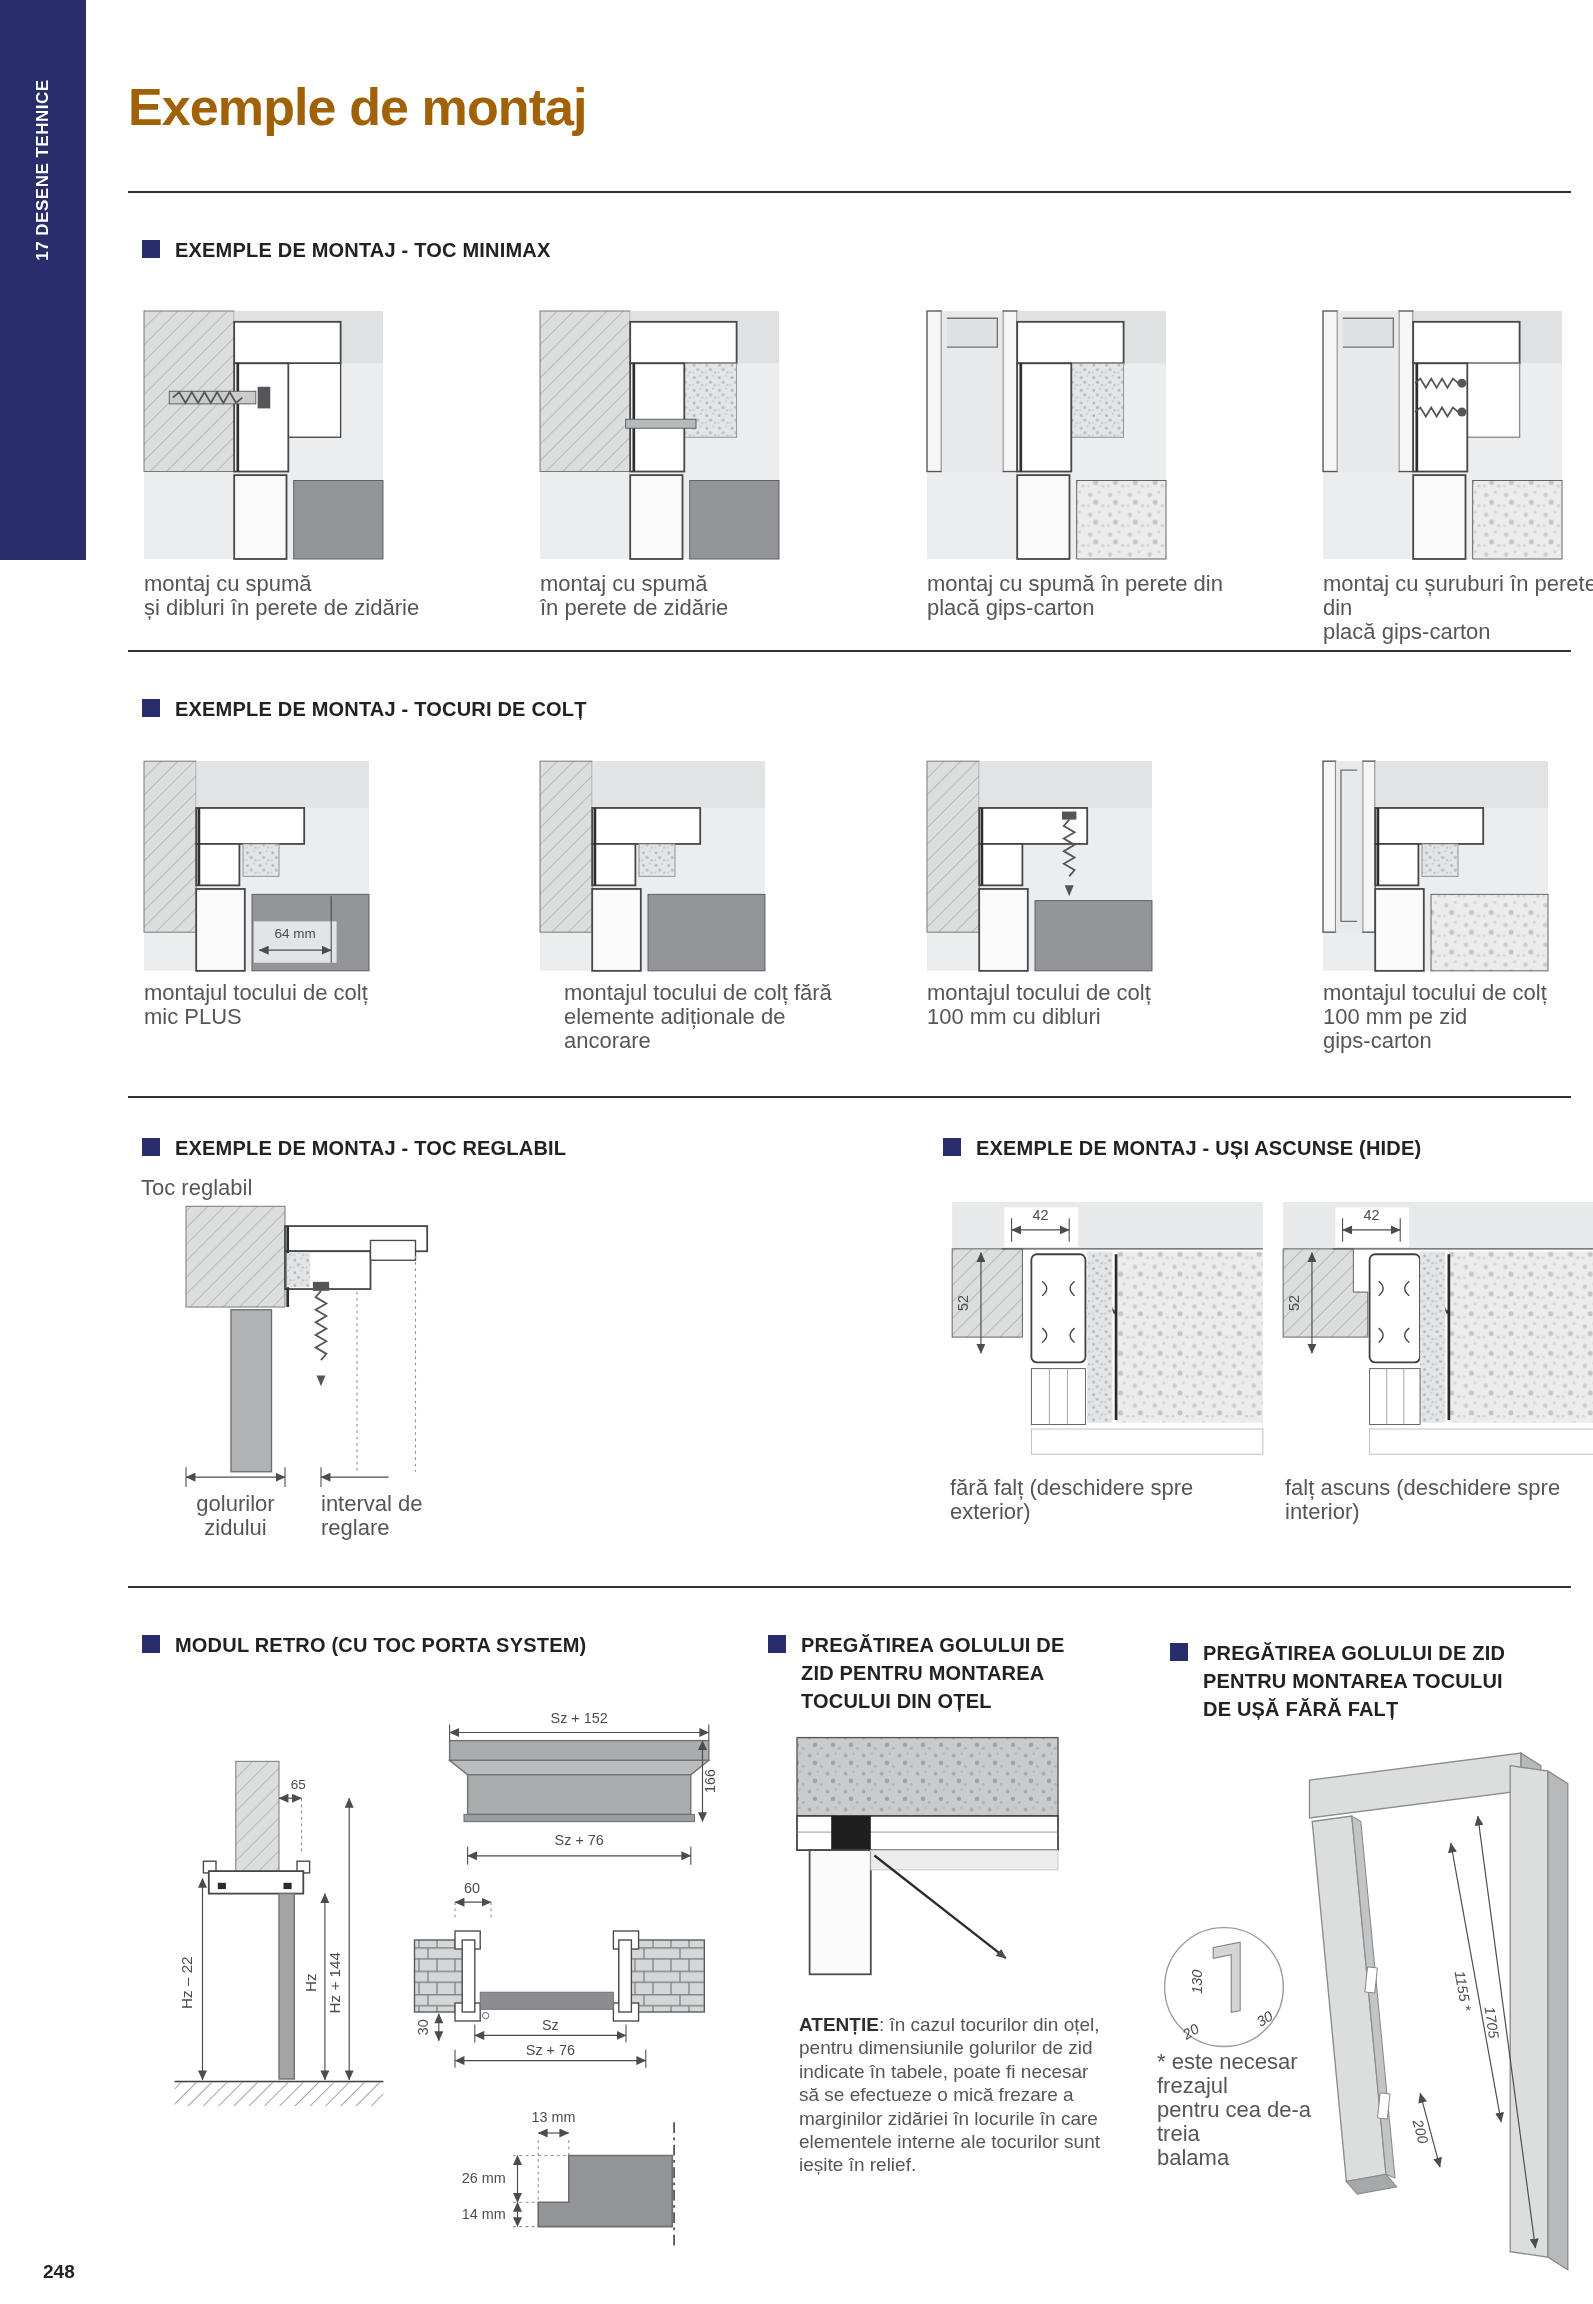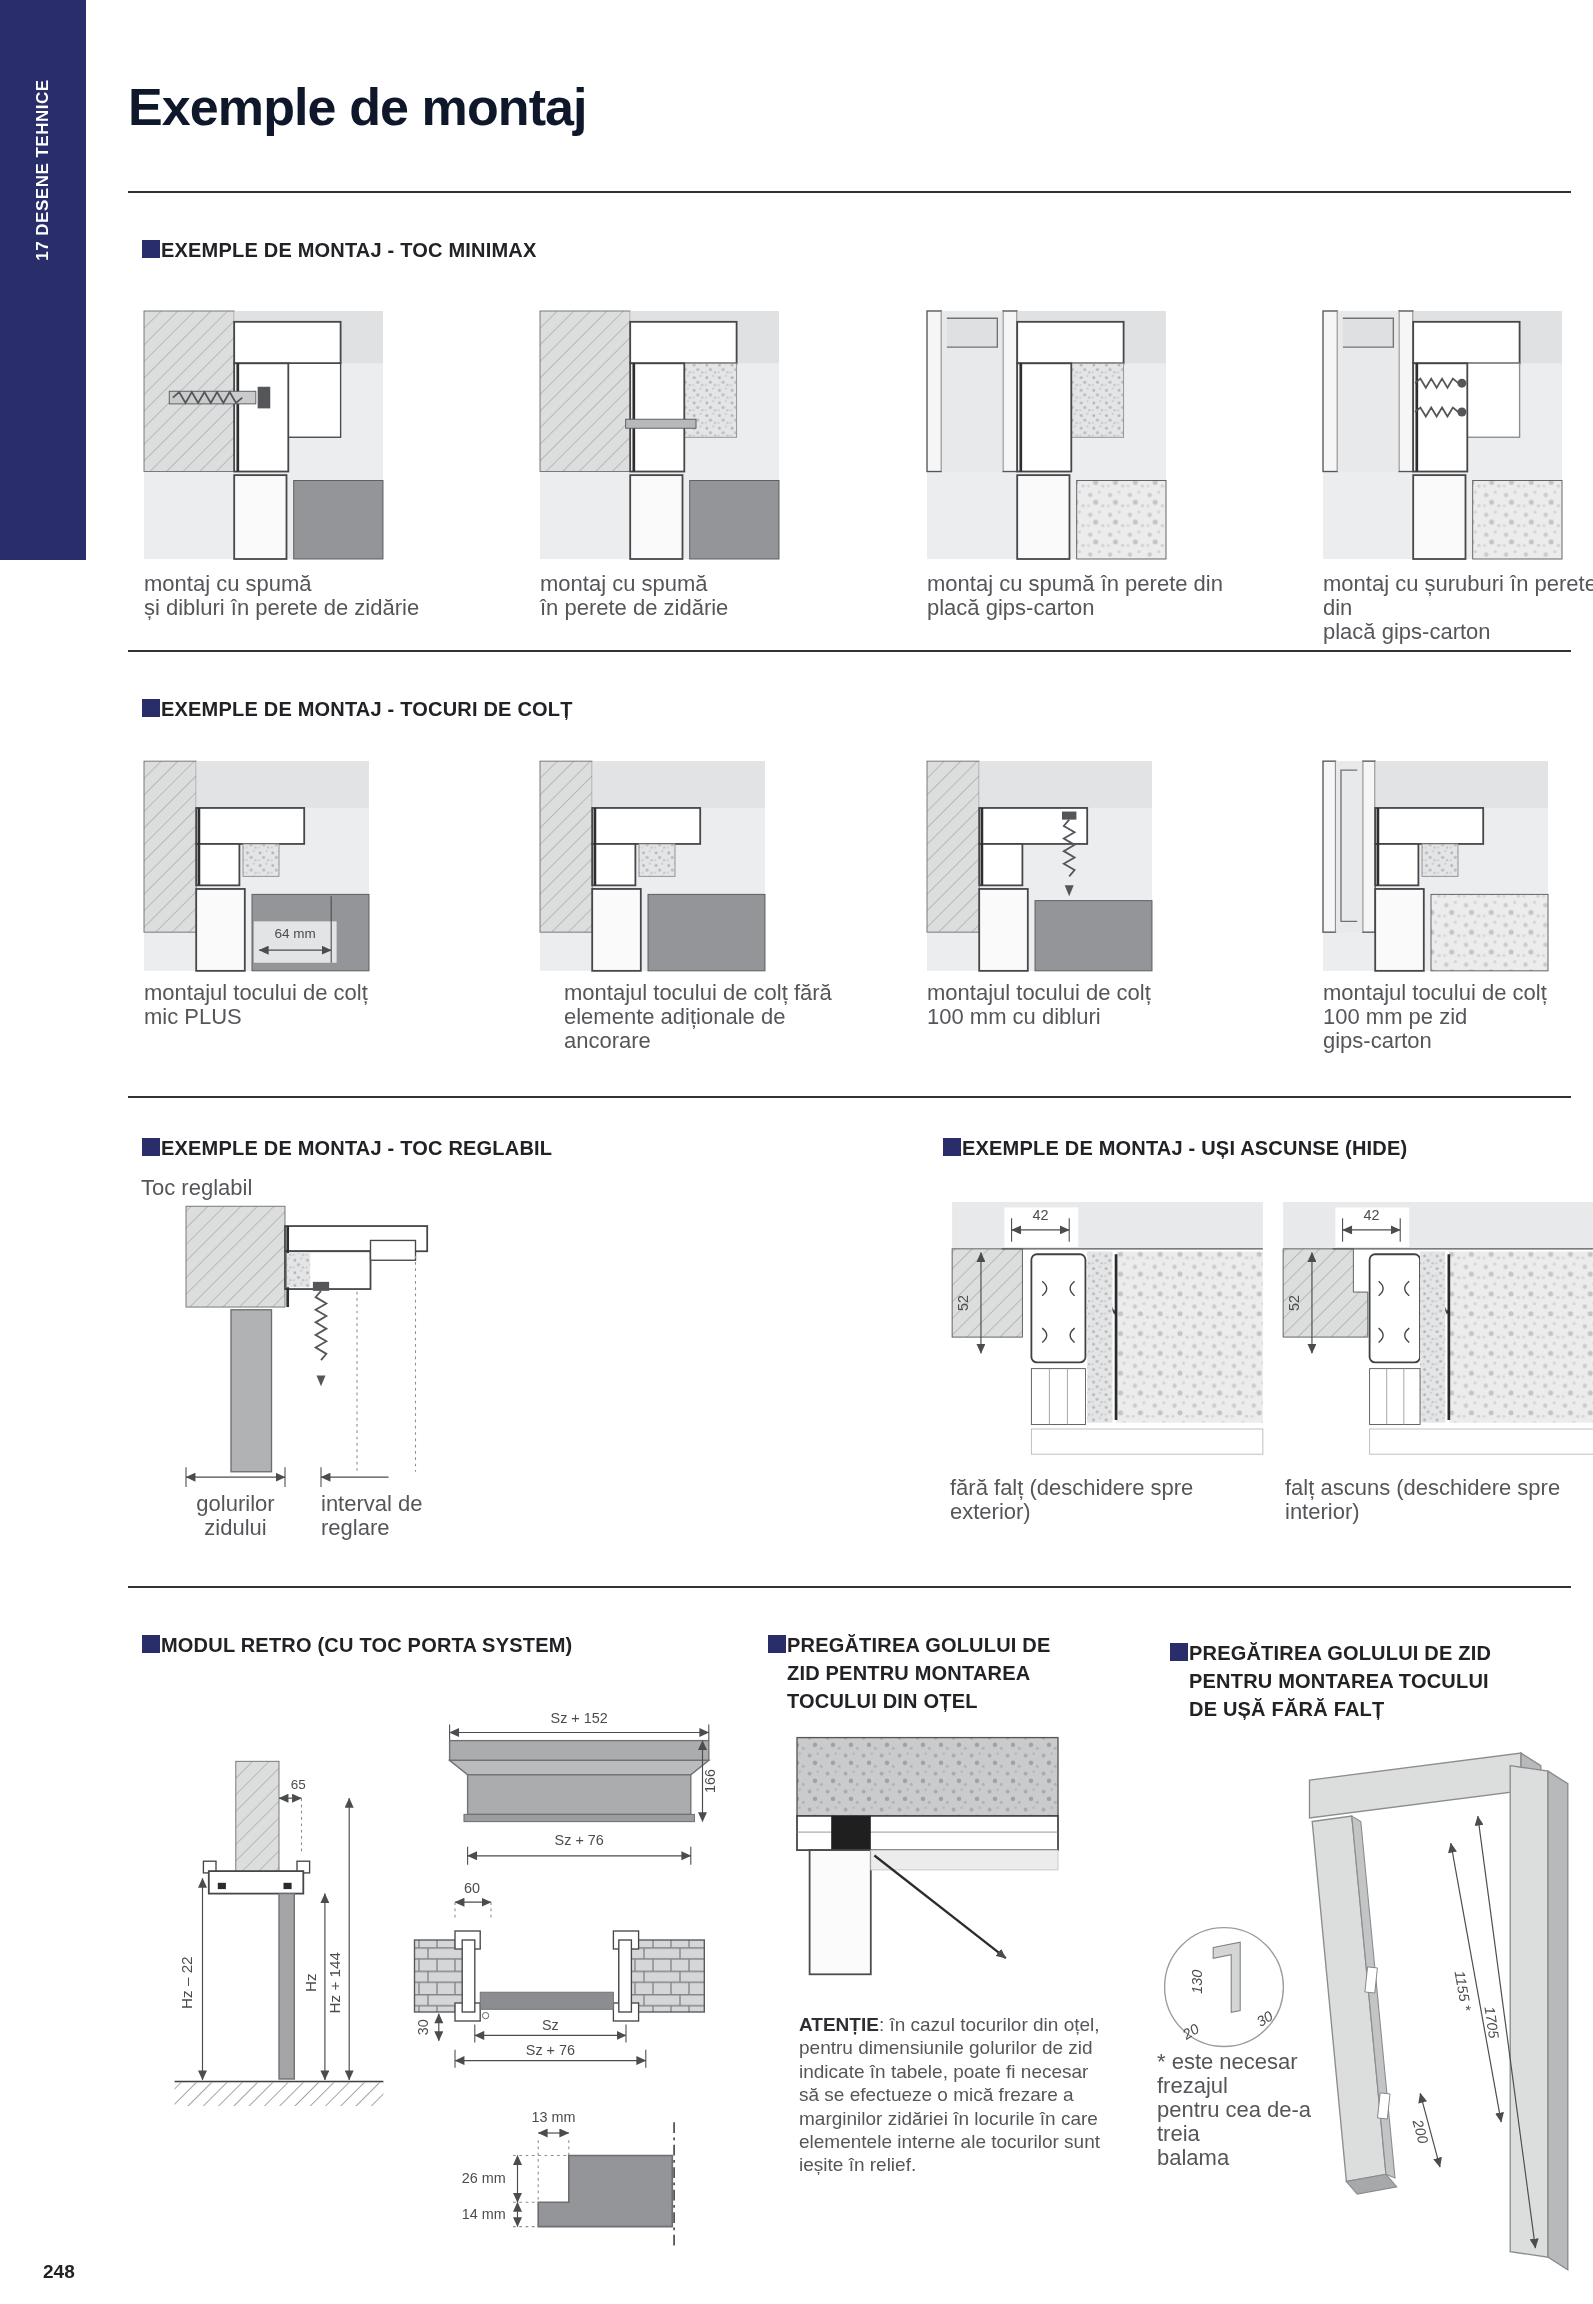--- a/index.html
+++ b/index.html
@@ -2,22 +2,22 @@
 <html style="font-size:14.4px"><head>
 <meta charset="utf-8">
 <style>
   * { margin:0; padding:0; box-sizing:border-box; }
   html,body { background:#fff; }
   body { width:1593px; height:2304px; position:relative; font-family:"Liberation Sans", sans-serif; color:#231f20; overflow:hidden; }
   .hr { position:absolute; height:1.8px; background:#303136; }
   #sidebar { position:absolute; left:0; top:0; width:86px; height:560px; background:#292e6b; }
   #sidebar .lbl { position:absolute; left:-74px; top:133px; width:234px; height:21.6px; line-height:21.6px;
     transform:rotate(-90deg); color:#fff; font-weight:bold; font-size:17px; letter-spacing:0.5px; text-align:left; }
-  #pagetitle { position:absolute; left:128px; top:77px; font-size:52px; font-weight:bold; color:#0f172a; letter-spacing:-0.9px; }
-  .sec { position:absolute; display:flex; gap:1px; align-items:flex-start; }
+  #pagetitle { position:absolute; left:128px; top:77px; font-size:52px; font-weight:bold; color:#a16207; letter-spacing:-0.9px; }
+  .sec { position:absolute; display:flex; gap:15px; align-items:flex-start; }
   .sec .sq { width:18px; height:18px; background:#292e6b; flex:0 0 auto; margin-top:3.6px; }
   .sec .t { font-weight:bold; font-size:20px; line-height:28px; letter-spacing:0.2px; white-space:pre-line; color:#232126; }
   .cap { position:absolute; font-size:22px; line-height:24px; color:#55565a; white-space:pre-line; }
   .note { text-align:left; }
   #pagenum { position:absolute; left:43px; top:2261px; font-size:19px; font-weight:bold; color:#232126; }
   svg.d { position:absolute; overflow:visible; }
   svg text { font-family:"Liberation Sans", sans-serif; fill:#4b4c4f; font-size:16px; }
   svg text.it { font-style:italic; }
   .dimln { stroke:#4b4c4f; stroke-width:1.3; fill:none; }
   .tick { stroke:#4b4c4f; stroke-width:1.2; }

